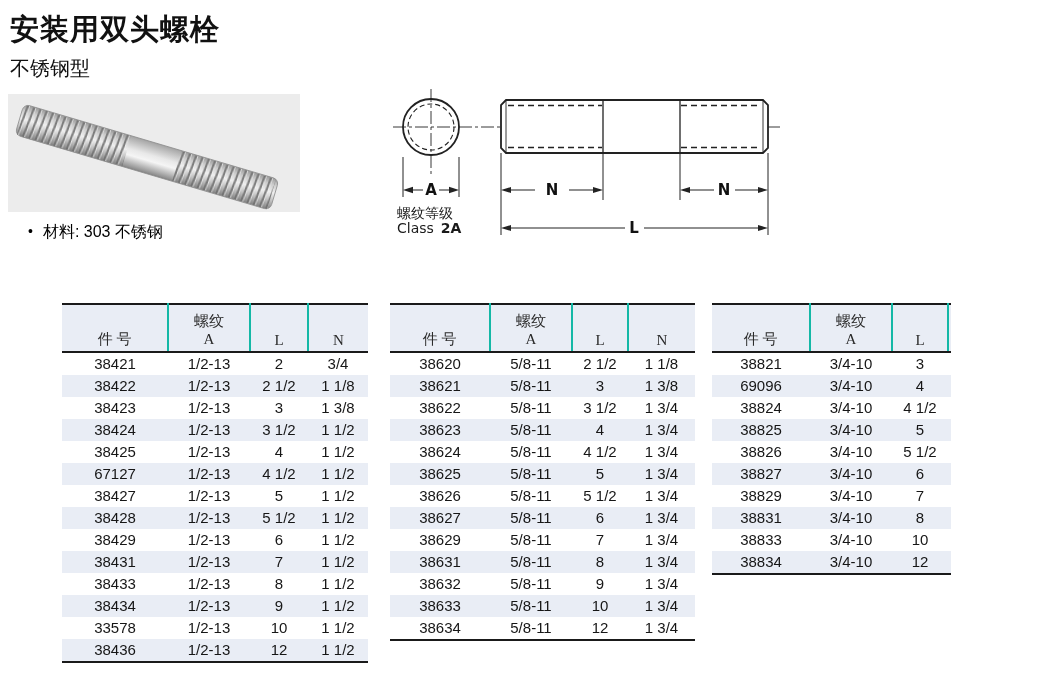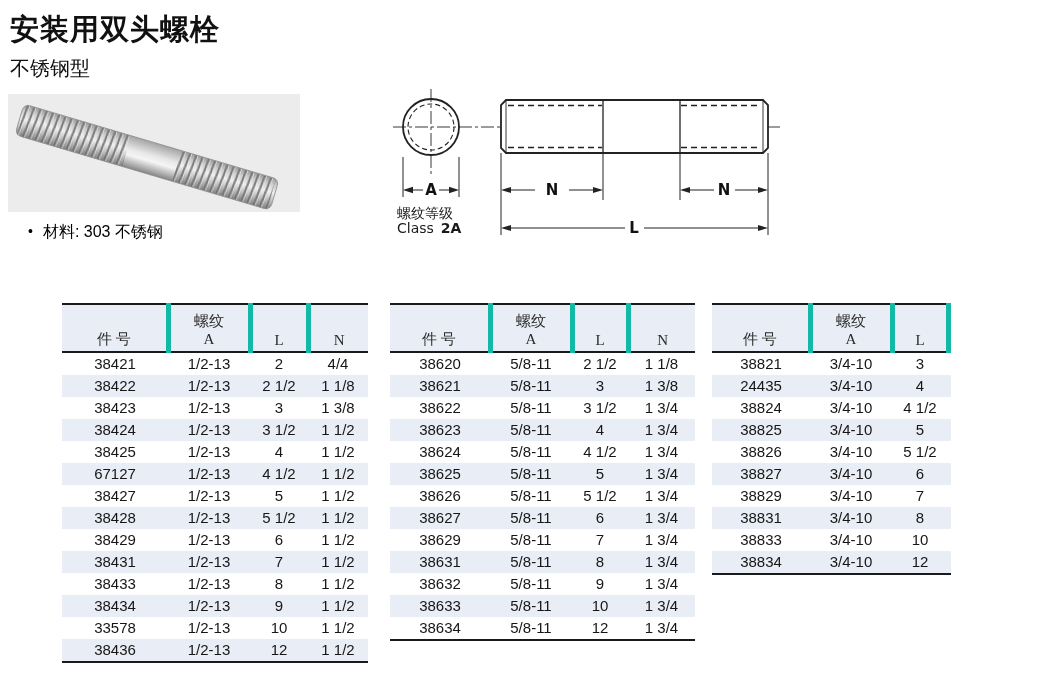--- a/index.html
+++ b/index.html
@@ -19,21 +19,21 @@
   .diagram text{font-family:"DejaVu Sans",sans-serif;}
   .dimlabel{font-size:15px;font-weight:bold;fill:#111;}
   .cjk-small{font-size:14px;fill:#1a1a1a;}
   .class-line{font-family:"Liberation Mono",monospace;font-size:14px;fill:#1a1a1a;}
 
   table.parts-table{position:absolute;top:303px;border-collapse:collapse;table-layout:fixed;
         border-top:2px solid #1a1a1a;border-bottom:2px solid #1a1a1a;}
   table.parts-table thead th{background:#e9edf5;border-bottom:2px solid #1a1a1a;
         vertical-align:bottom;font-family:"Liberation Serif",serif;font-weight:normal;
         font-size:15px;color:#2a2a2a;padding:3px 0 2px;height:41px;}
-  table.parts-table thead th + th{border-left:5px solid #14b8a6;}
+  table.parts-table thead th + th{border-left:2px solid #14b8a6;}
   table.parts-table thead .two-line div{line-height:1.25;text-align:center;}
   table.parts-table tbody td{height:22px;line-height:22px;text-align:center;
         font-size:15px;padding:0;white-space:nowrap;}
   table.parts-table tbody tr:nth-child(even){background:#e9edf5;}
   #table-1{left:62px;width:306px;}
   #table-2{left:390px;width:305px;}
   #table-3{left:712px;width:323px;}
 </style>
 </head>
 <body>
@@ -132,21 +132,21 @@
         </th>
         <th>L</th>
         <th>N</th>
       </tr>
     </thead>
     <tbody>
         <tr>
           <td>38421</td>
           <td>1/2-13</td>
           <td>2</td>
-          <td>4/4</td>
+          <td>3/4</td>
         </tr>
         <tr>
           <td>38422</td>
           <td>1/2-13</td>
           <td>2 1/2</td>
           <td>1 1/8</td>
         </tr>
         <tr>
           <td>38423</td>
           <td>1/2-13</td>
@@ -341,21 +341,21 @@
       </tr>
     </thead>
     <tbody>
         <tr>
           <td>38821</td>
           <td>3/4-10</td>
           <td>3</td>
           <td>1 3/8</td>
         </tr>
         <tr>
-          <td>24435</td>
+          <td>69096</td>
           <td>3/4-10</td>
           <td>4</td>
           <td>1 3/4</td>
         </tr>
         <tr>
           <td>38824</td>
           <td>3/4-10</td>
           <td>4 1/2</td>
           <td>2</td>
         </tr>

